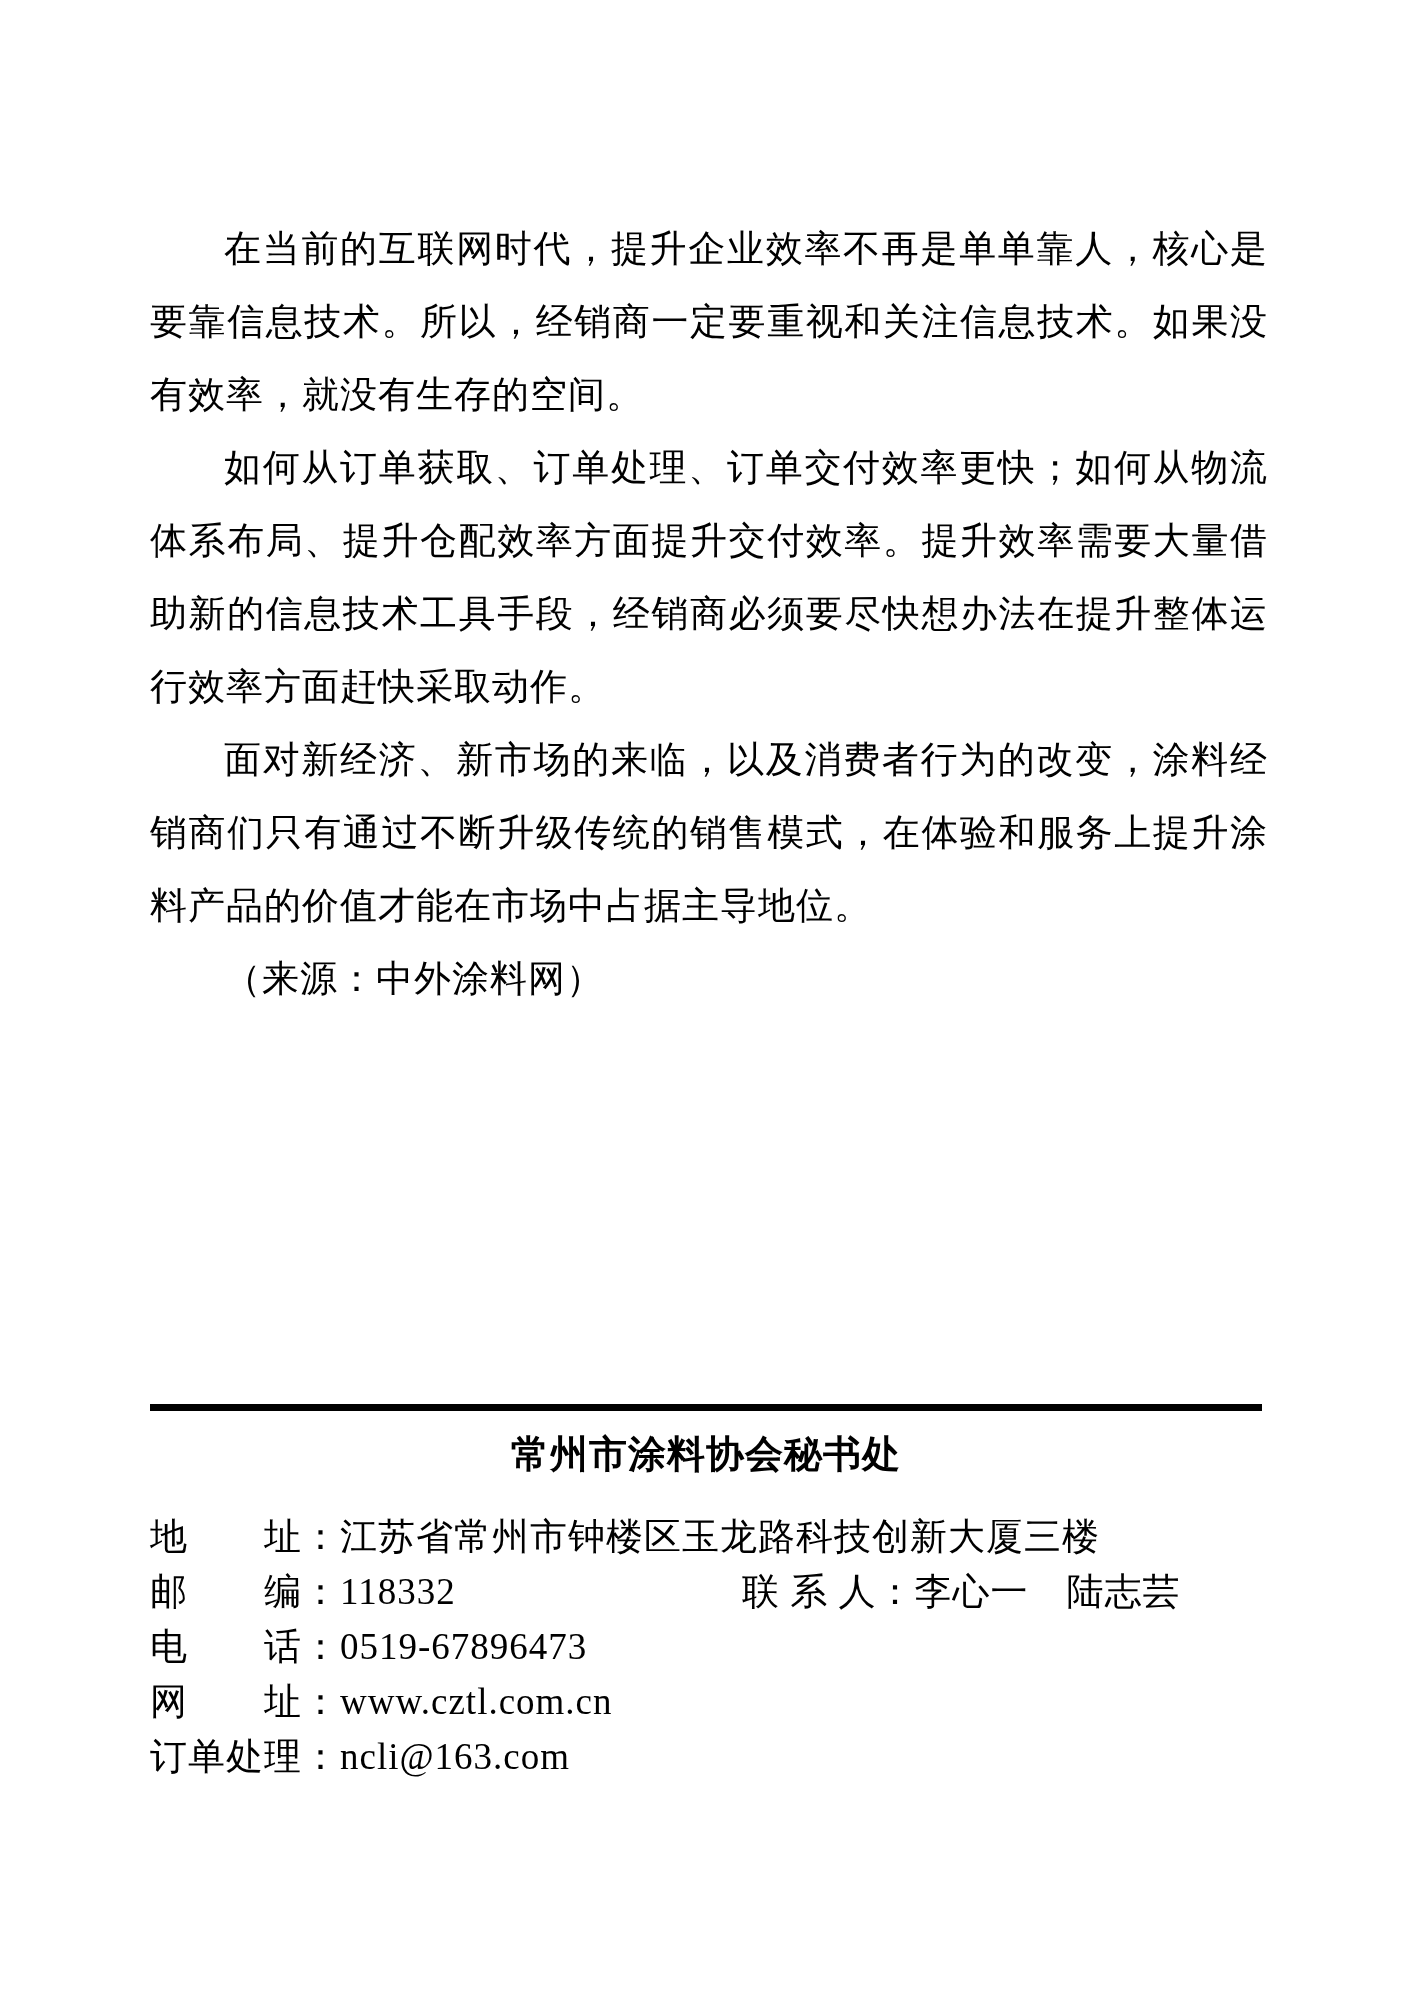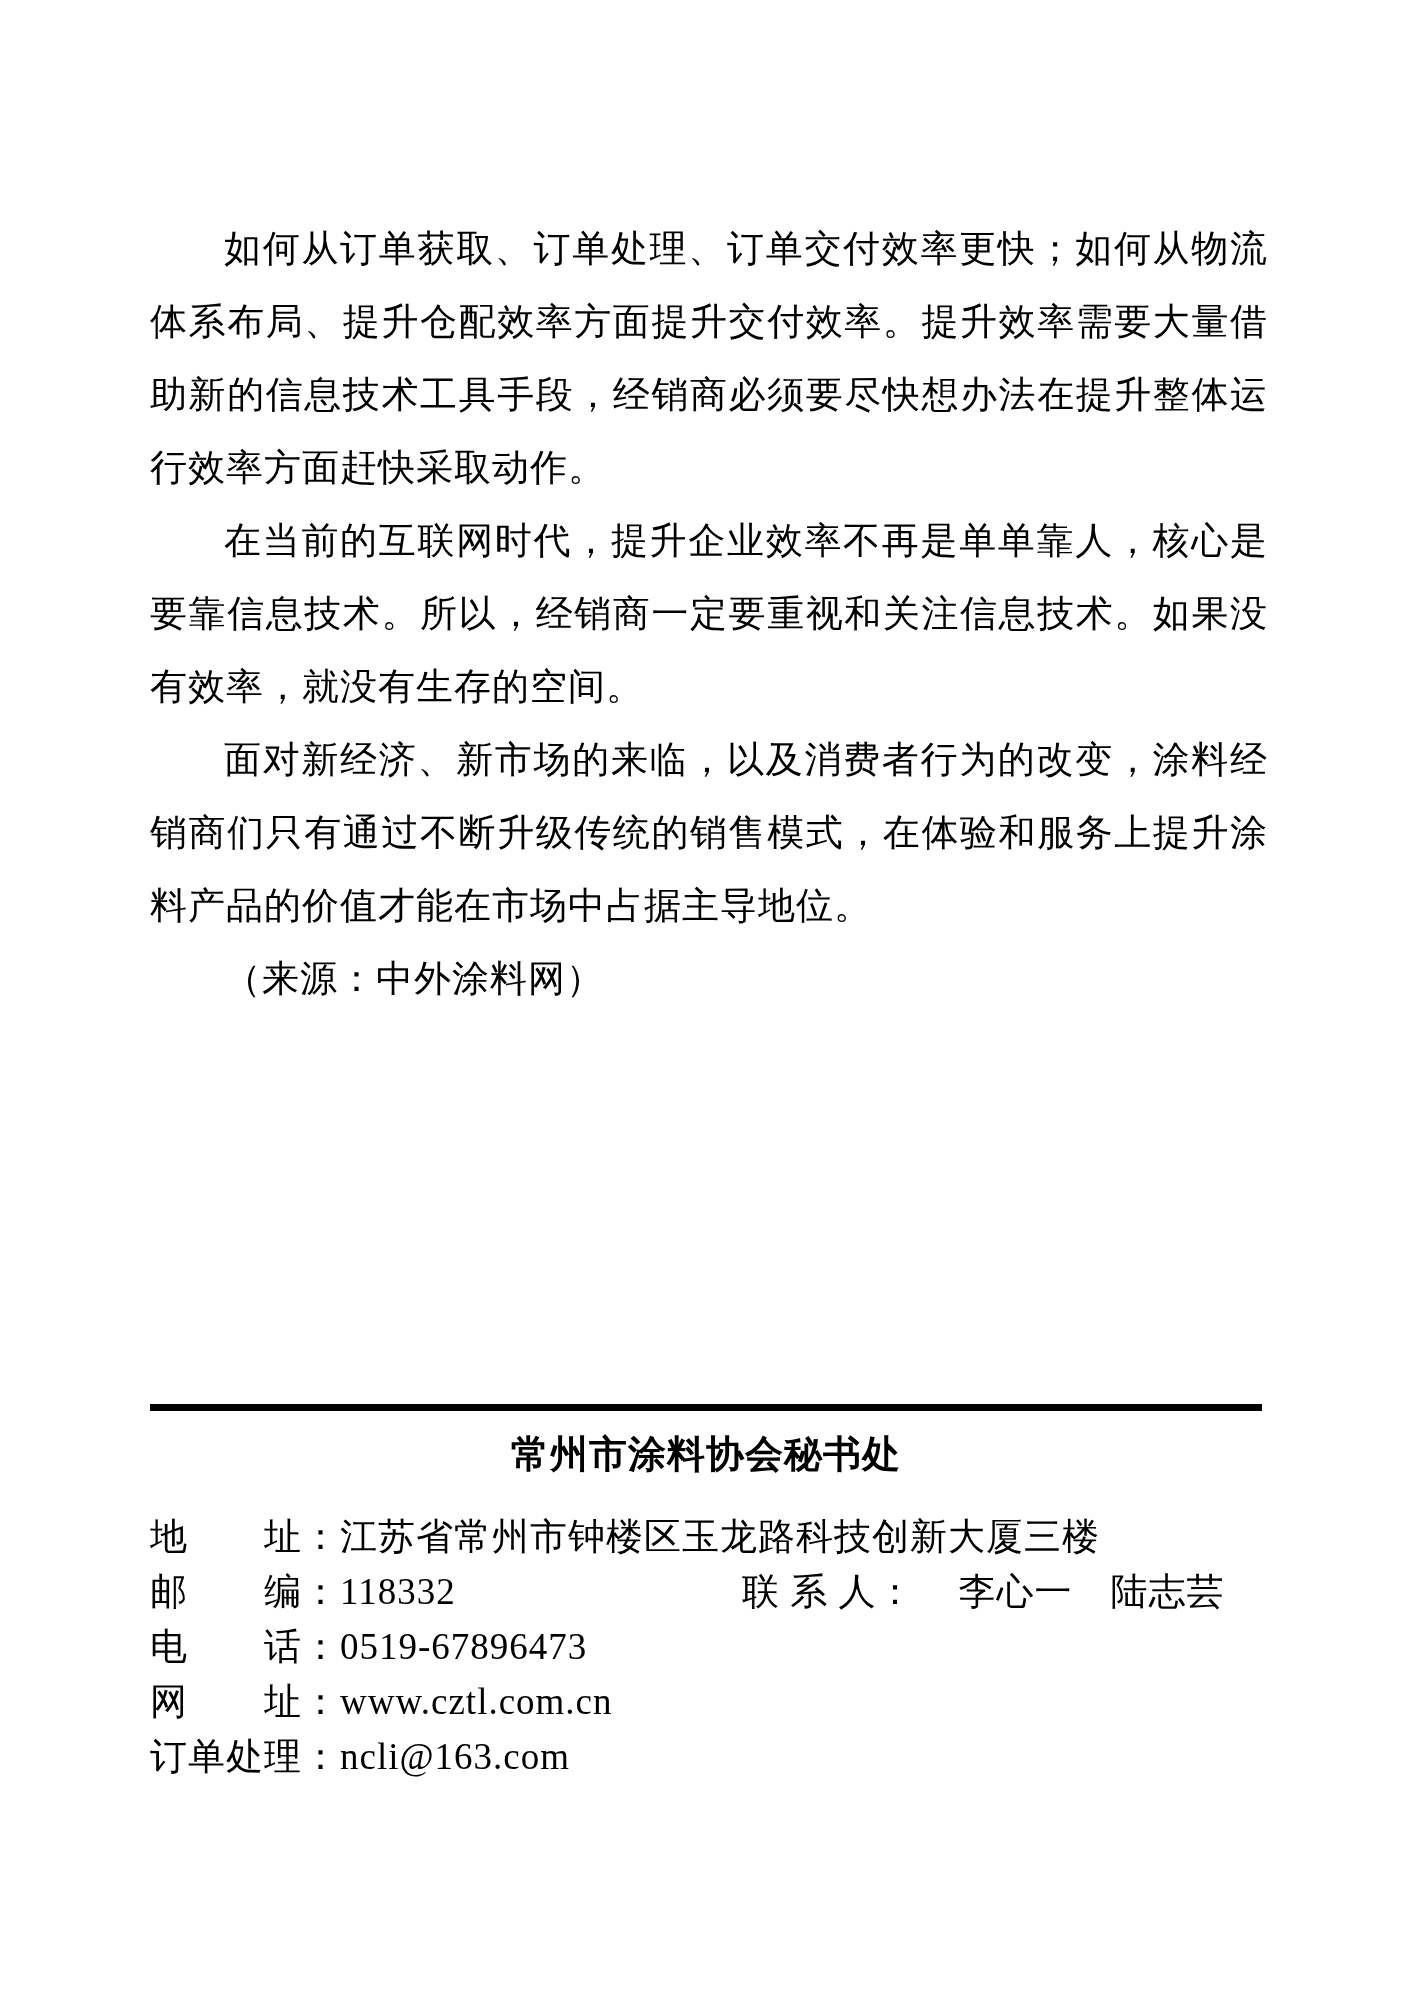--- a/index.html
+++ b/index.html
@@ -65,42 +65,41 @@
     letter-spacing: 1px;
   }
   .contact-left {
     display: flex;
     width: 592px;
     flex: 0 0 592px;
   }
   .contact-right {
     display: flex;
     flex: 1 1 auto;
-    gap: 44px;
   }
   .contact-label { white-space: pre; }
   .contact-value { white-space: pre; }
   .page-number {
     position: absolute;
     left: 0;
     top: 1802px;
     width: 100%;
     text-align: center;
     font-size: 38px;
     line-height: 55px;
   }
 </style>
 </head>
 <body>
 
 <div class="page">
 
   <div class="body-text">
+    <p>在当前的互联网时代，提升企业效率不再是单单靠人，核心是要靠信息技术。所以，经销商一定要重视和关注信息技术。如果没有效率，就没有生存的空间。</p>
     <p>如何从订单获取、订单处理、订单交付效率更快；如何从物流体系布局、提升仓配效率方面提升交付效率。提升效率需要大量借助新的信息技术工具手段，经销商必须要尽快想办法在提升整体运行效率方面赶快采取动作。</p>
-    <p>在当前的互联网时代，提升企业效率不再是单单靠人，核心是要靠信息技术。所以，经销商一定要重视和关注信息技术。如果没有效率，就没有生存的空间。</p>
     <p>面对新经济、新市场的来临，以及消费者行为的改变，涂料经销商们只有通过不断升级传统的销售模式，在体验和服务上提升涂料产品的价值才能在市场中占据主导地位。</p>
     <p class="source-line">（来源：中外涂料网）</p>
   </div>
 
   <div class="footer">
     <div class="footer-rule"></div>
     <div class="org-name">常州市涂料协会秘书处</div>
 
     <div class="contact-row">
       <div class="contact-left">

